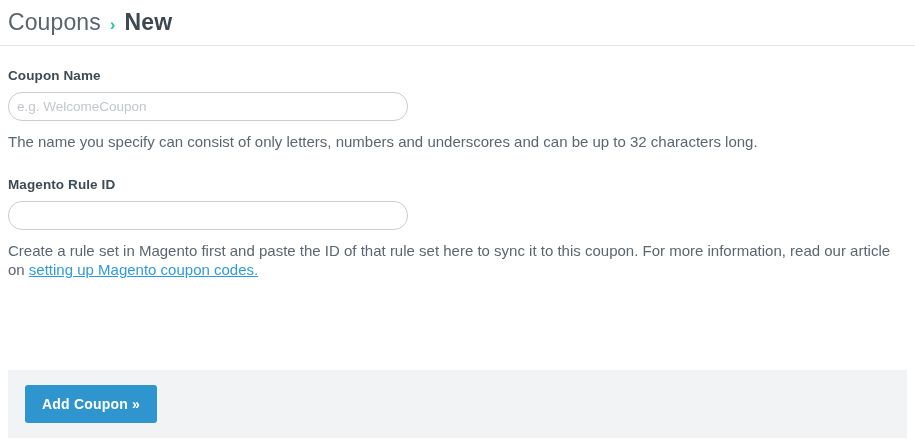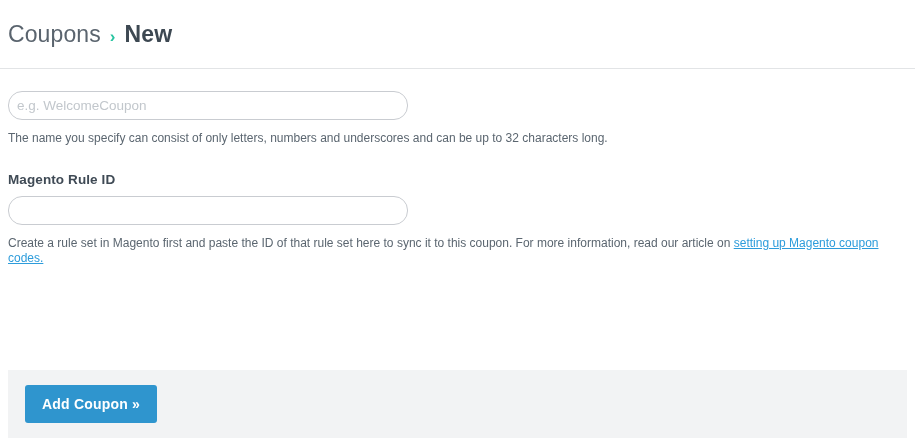--- a/index.html
+++ b/index.html
@@ -15,21 +15,21 @@
     overflow: hidden;
   }
   .page {
     position: relative;
     width: 915px;
     height: 446px;
     box-sizing: border-box;
   }
   
   .header {
-    height: 69px;
+    height: 46px;
     box-sizing: border-box;
     border-bottom: 1px solid #e2e4e6;
     padding: 0 0 0 8px;
     display: flex;
     align-items: center;
   }
   .breadcrumb {
     display: flex;
     align-items: baseline;
     font-size: 23px;
@@ -71,21 +71,21 @@
     font-size: 13.5px;
     font-family: "Liberation Sans", sans-serif;
     color: #3b444b;
     background: #fff;
     outline: none;
   }
   .text-input::placeholder {
     color: #c2c7cc;
   }
   .help-text {
-    font-size: 12px;
+    font-size: 15px;
     color: #5b6670;
     margin-top: 11px;
     line-height: 1.3;
   }
   .help-link {
     color: #2d9cdb;
     text-decoration: underline;
   }
   .field-group {
     margin-bottom: 25px;
@@ -128,20 +128,21 @@
     <div class="breadcrumb">
       <span class="crumb-root">Coupons</span>
       <span class="crumb-sep">›</span>
       <span class="crumb-current">New</span>
     </div>
   </div>
 
   <div class="form-body">
 
     <div class="field-group">
+      <div class="field-label">Coupon Name</div>
       <input class="text-input" type="text" placeholder="e.g. WelcomeCoupon" style="">
       <div class="help-text">The name you specify can consist of only letters, numbers and underscores and can be up to 32 characters long.</div>
     </div>
 
     <div class="field-group second">
       <div class="field-label">Magento Rule ID</div>
       <input class="text-input" type="text" placeholder="" style="">
       <div class="help-text"><span>Create a rule set in Magento first and paste the ID of that rule set here to sync it to this coupon. For more information, read our article on </span><a class="help-link" href="#">setting up Magento coupon codes.</a></div>
     </div>
 

